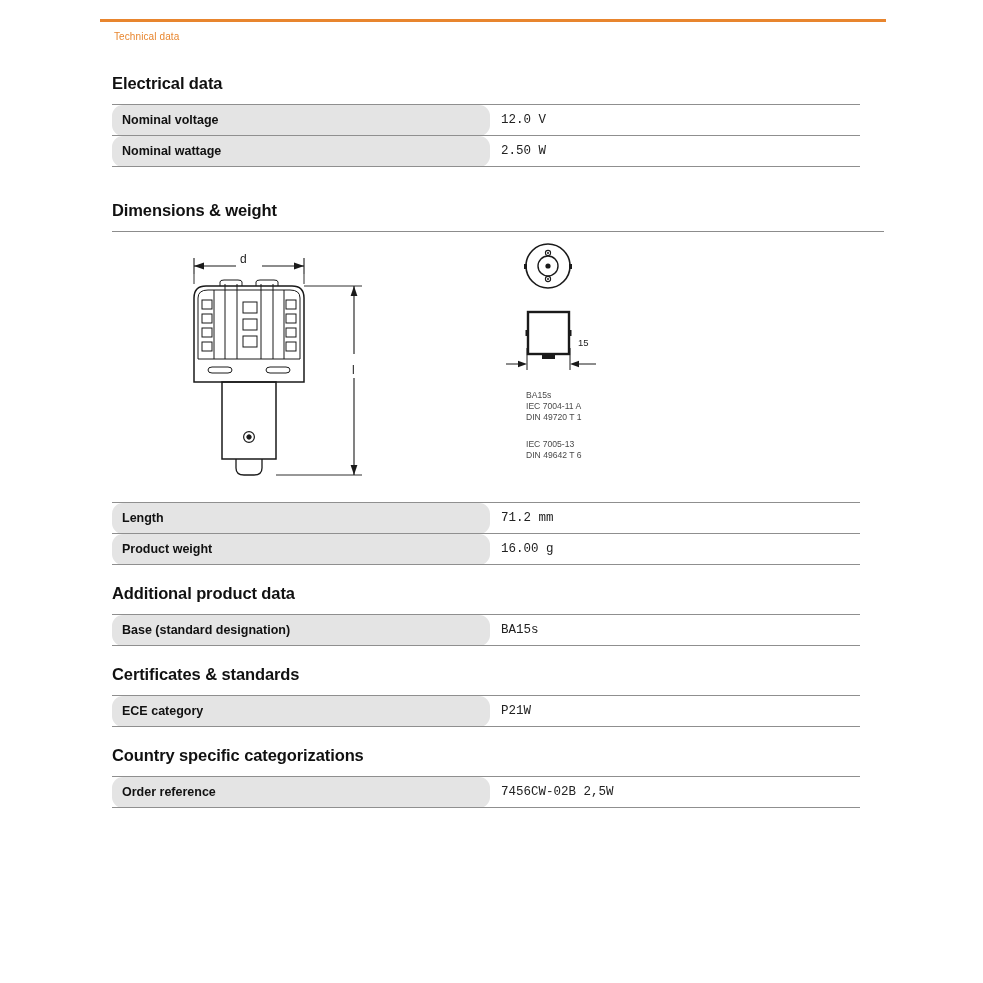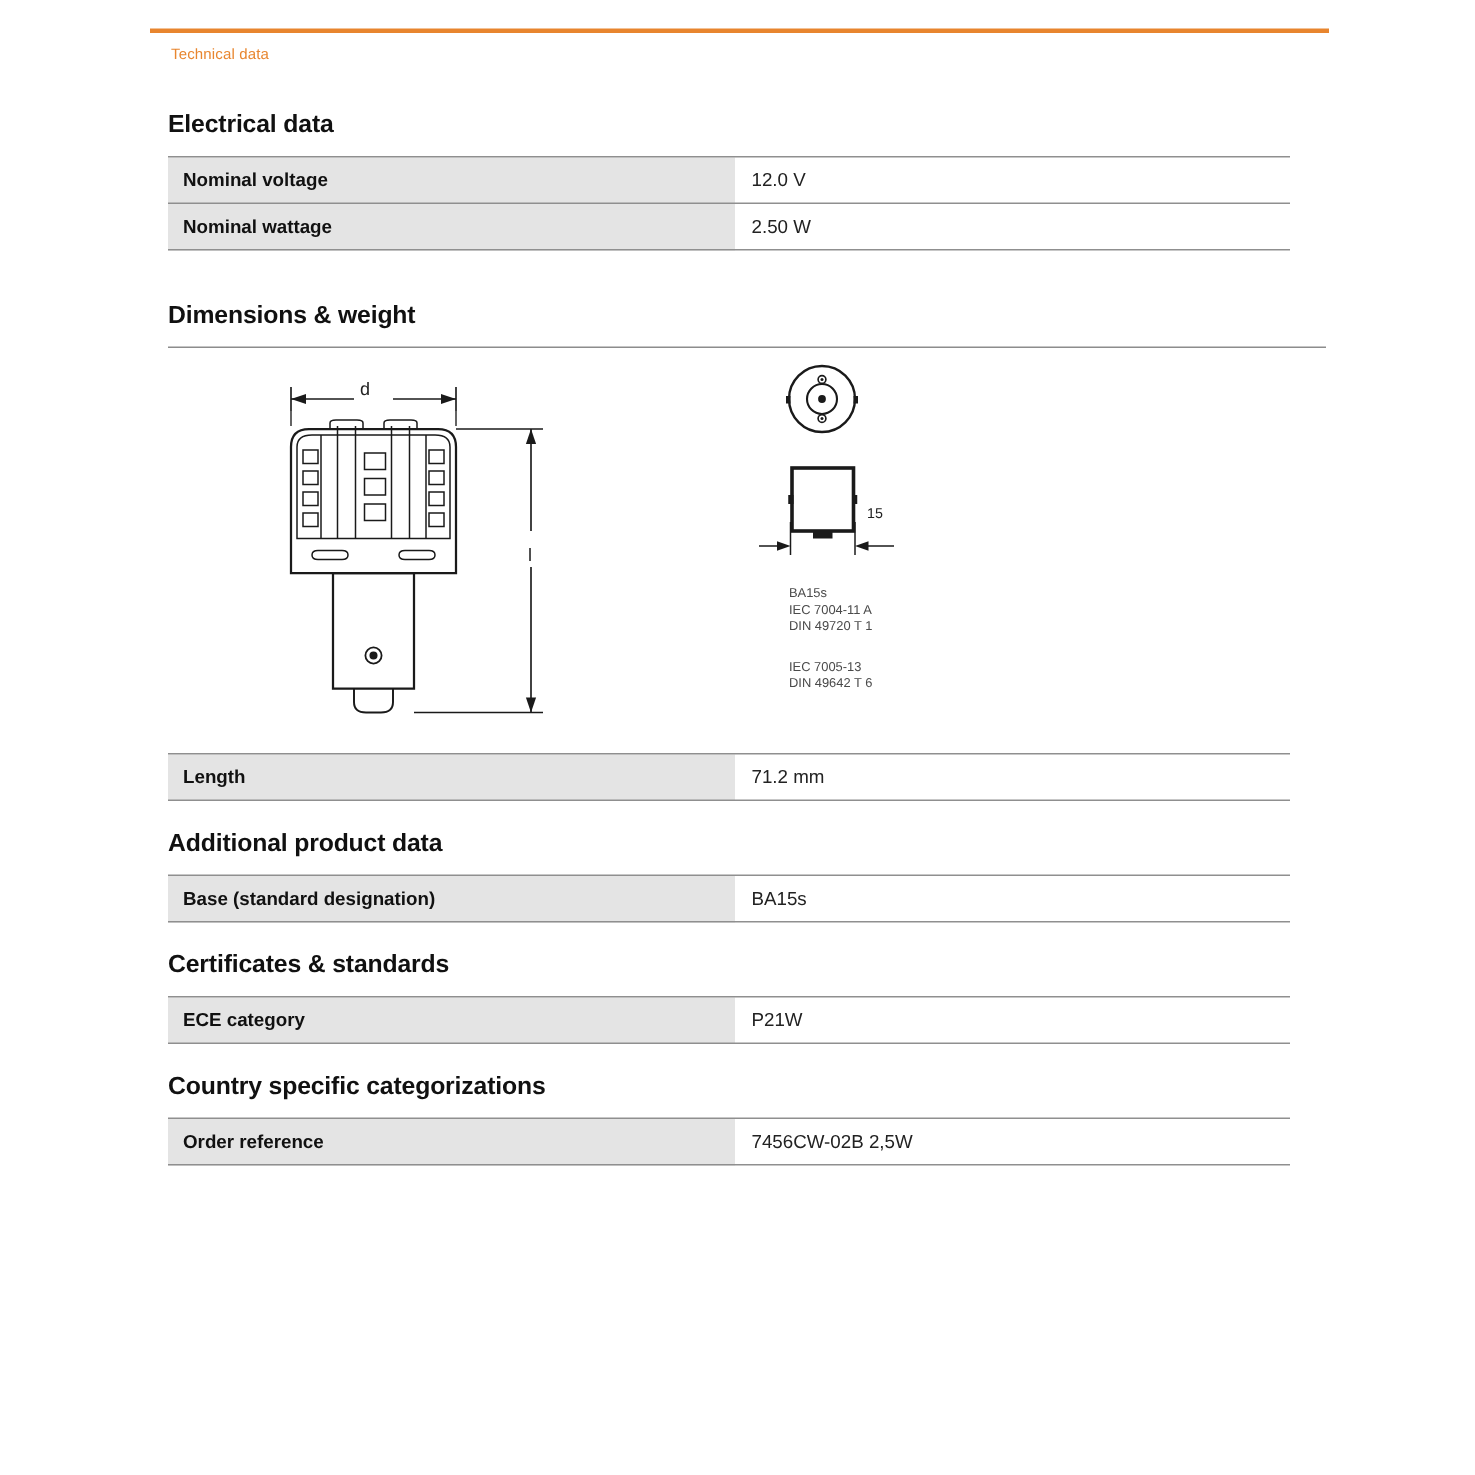--- a/index.html
+++ b/index.html
@@ -66,31 +66,33 @@
     border-collapse: collapse;
     table-layout: fixed;
   }
   .tbl tr { height: 31px; }
   .tbl td {
     font-size: 12.5px;
     padding: 0 0 0 10px;
     vertical-align: middle;
     border-bottom: 1px solid #8f8f8f;
     box-sizing: border-box;
+    border-radius: 11px;
   }
   .tbl td.k {
     width: 378px;
     background: #e4e4e4;
     font-weight: bold;
     color: #111;
   }
   .tbl td.v {
     background: #ffffff;
     color: #222;
     padding-left: 11px;
+    font-family: Liberation Mono, monospace;
   }
   .tbl tr:first-child td { border-top: 1px solid #8f8f8f; }
 
   
   .gap-lg { height: 34px; }
   .gap-md { height: 19px; }
   .gap-sm { height: 11px; }
 
   
   .drawing {
@@ -266,20 +268,24 @@
       <div class="cap" style="left:414px;top:207px;">IEC 7005-13
 DIN 49642 T 6</div>
     </div>
 
     <table class="tbl">
       <tbody>
           <tr>
         <td class="k">Length</td>
         <td class="v">71.2 mm</td>
       </tr>
+      <tr>
+        <td class="k">Product weight</td>
+        <td class="v">16.00 g</td>
+      </tr>
     </tbody>
       </table>
 
     <div class="gap-md"></div>
 
     <div class="heading">Additional product data</div>
     <div class="gap-sm"></div>
     <table class="tbl">
       <tbody>
           <tr>

